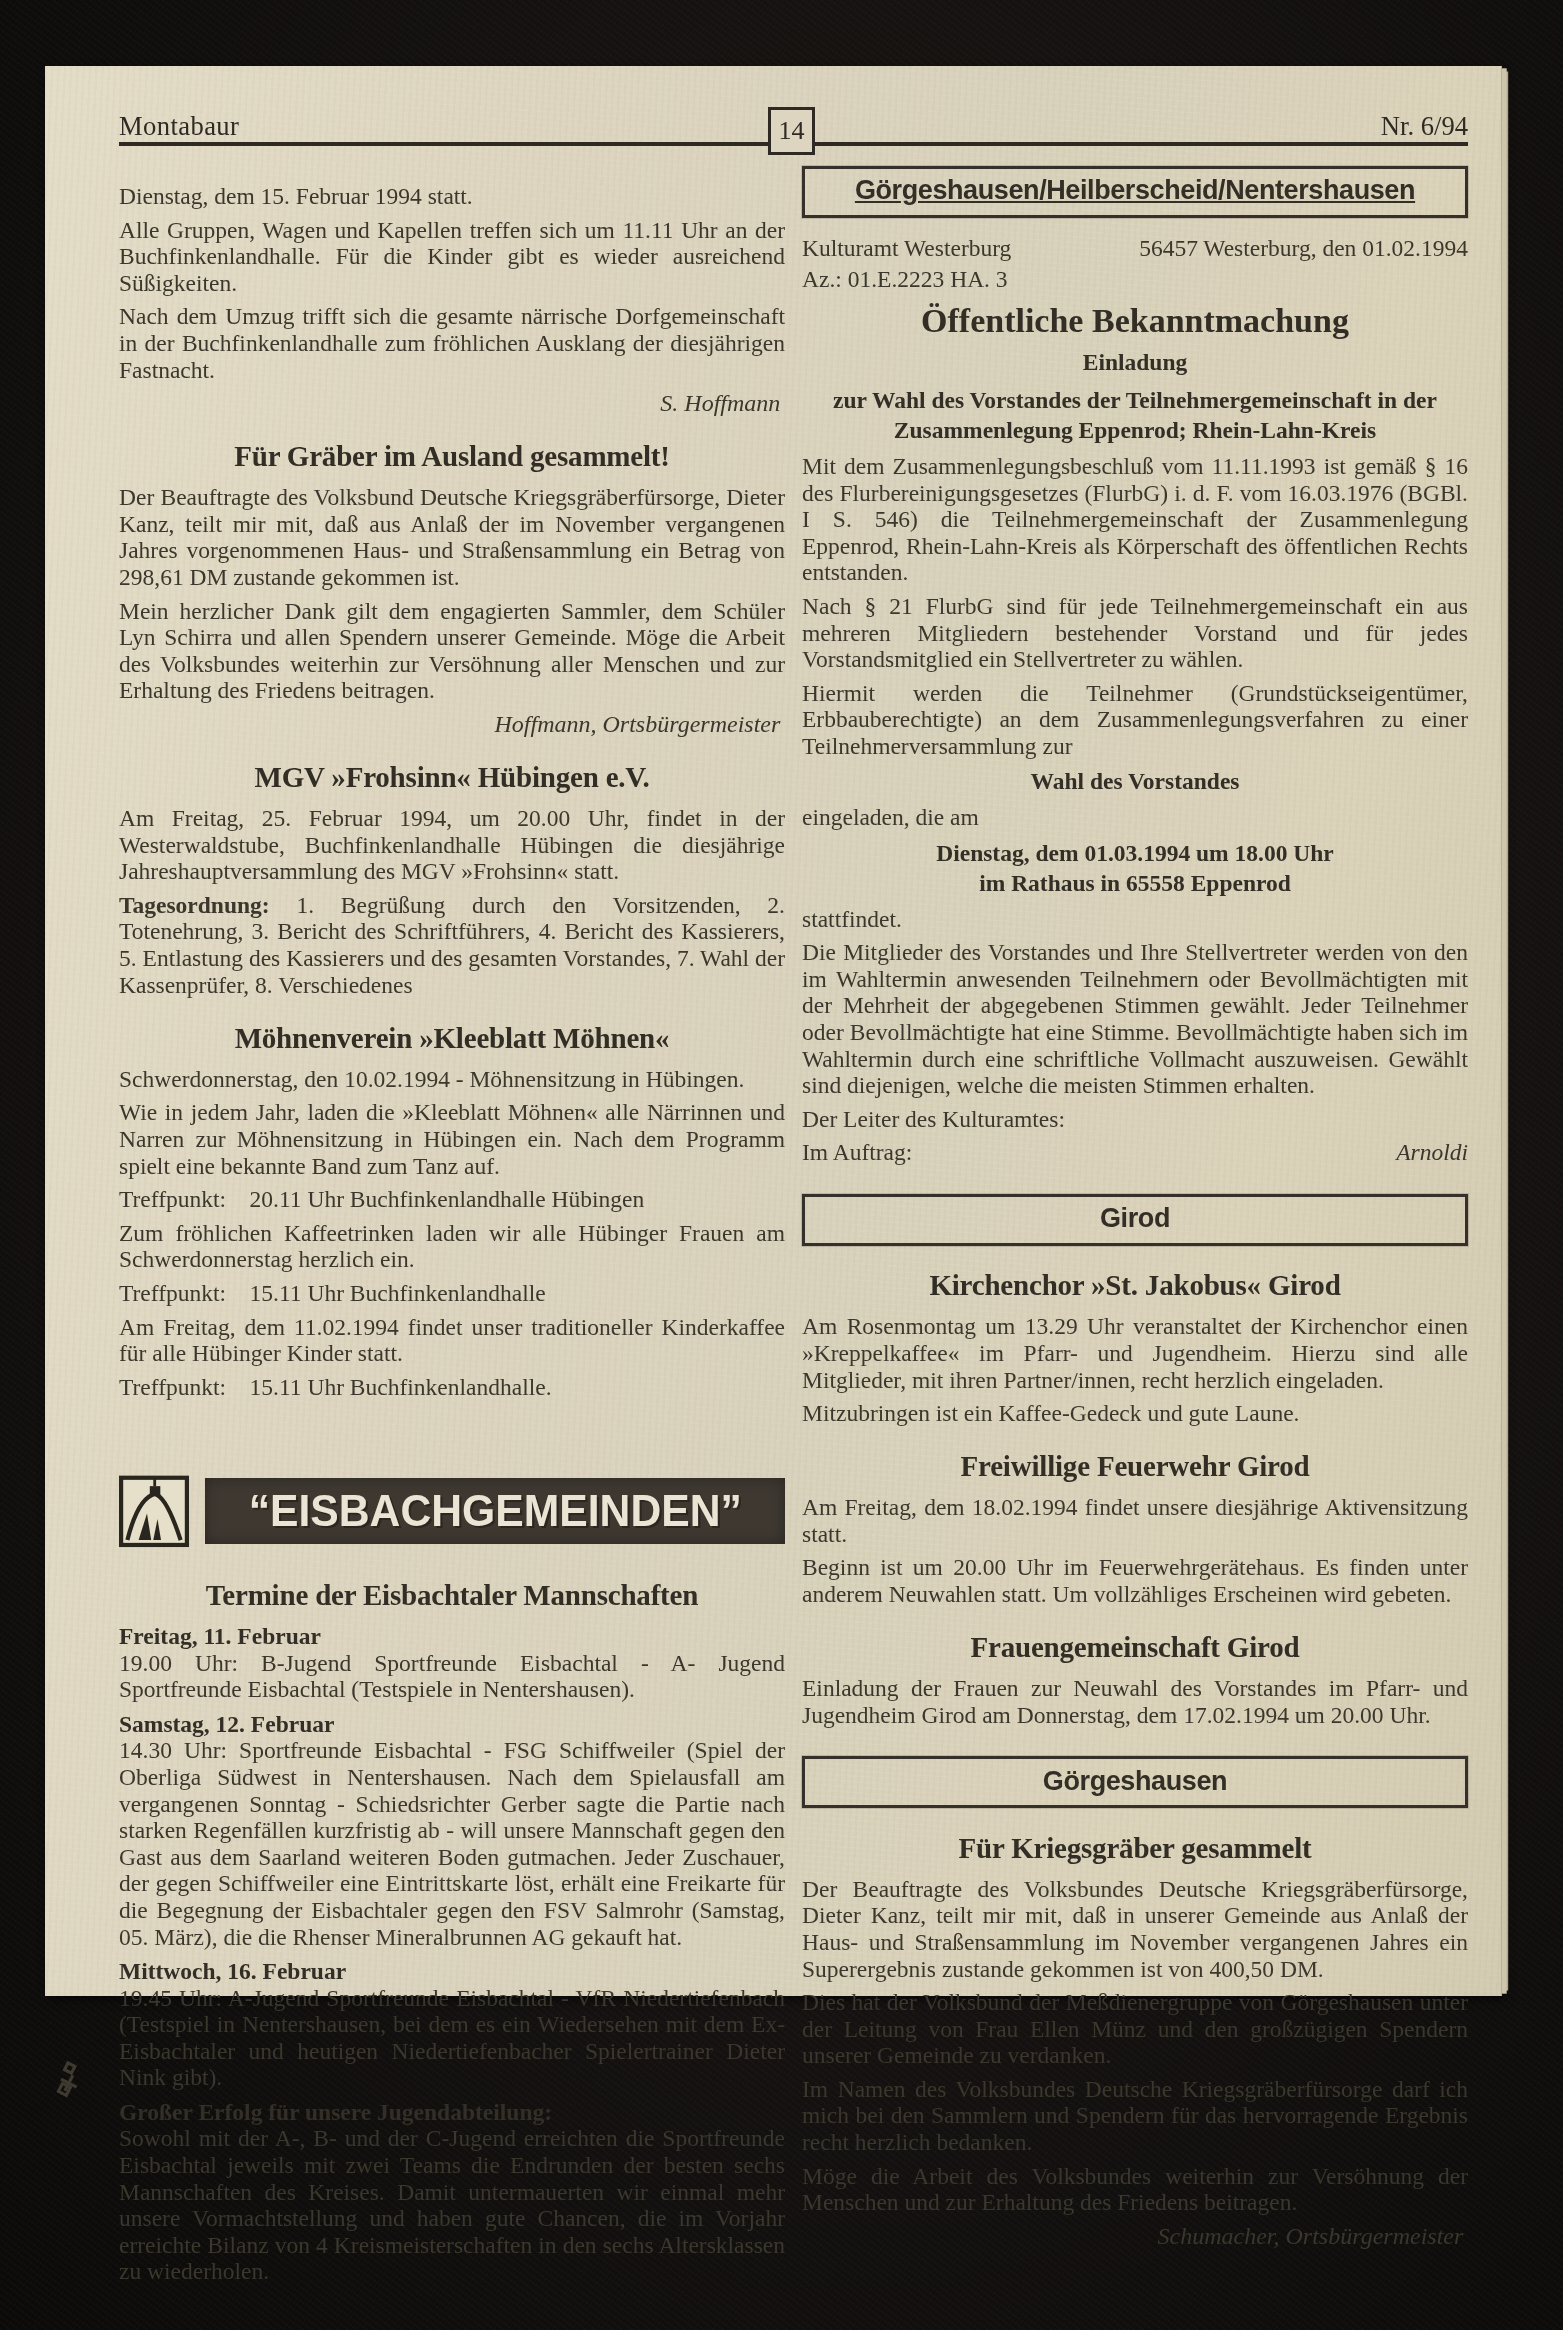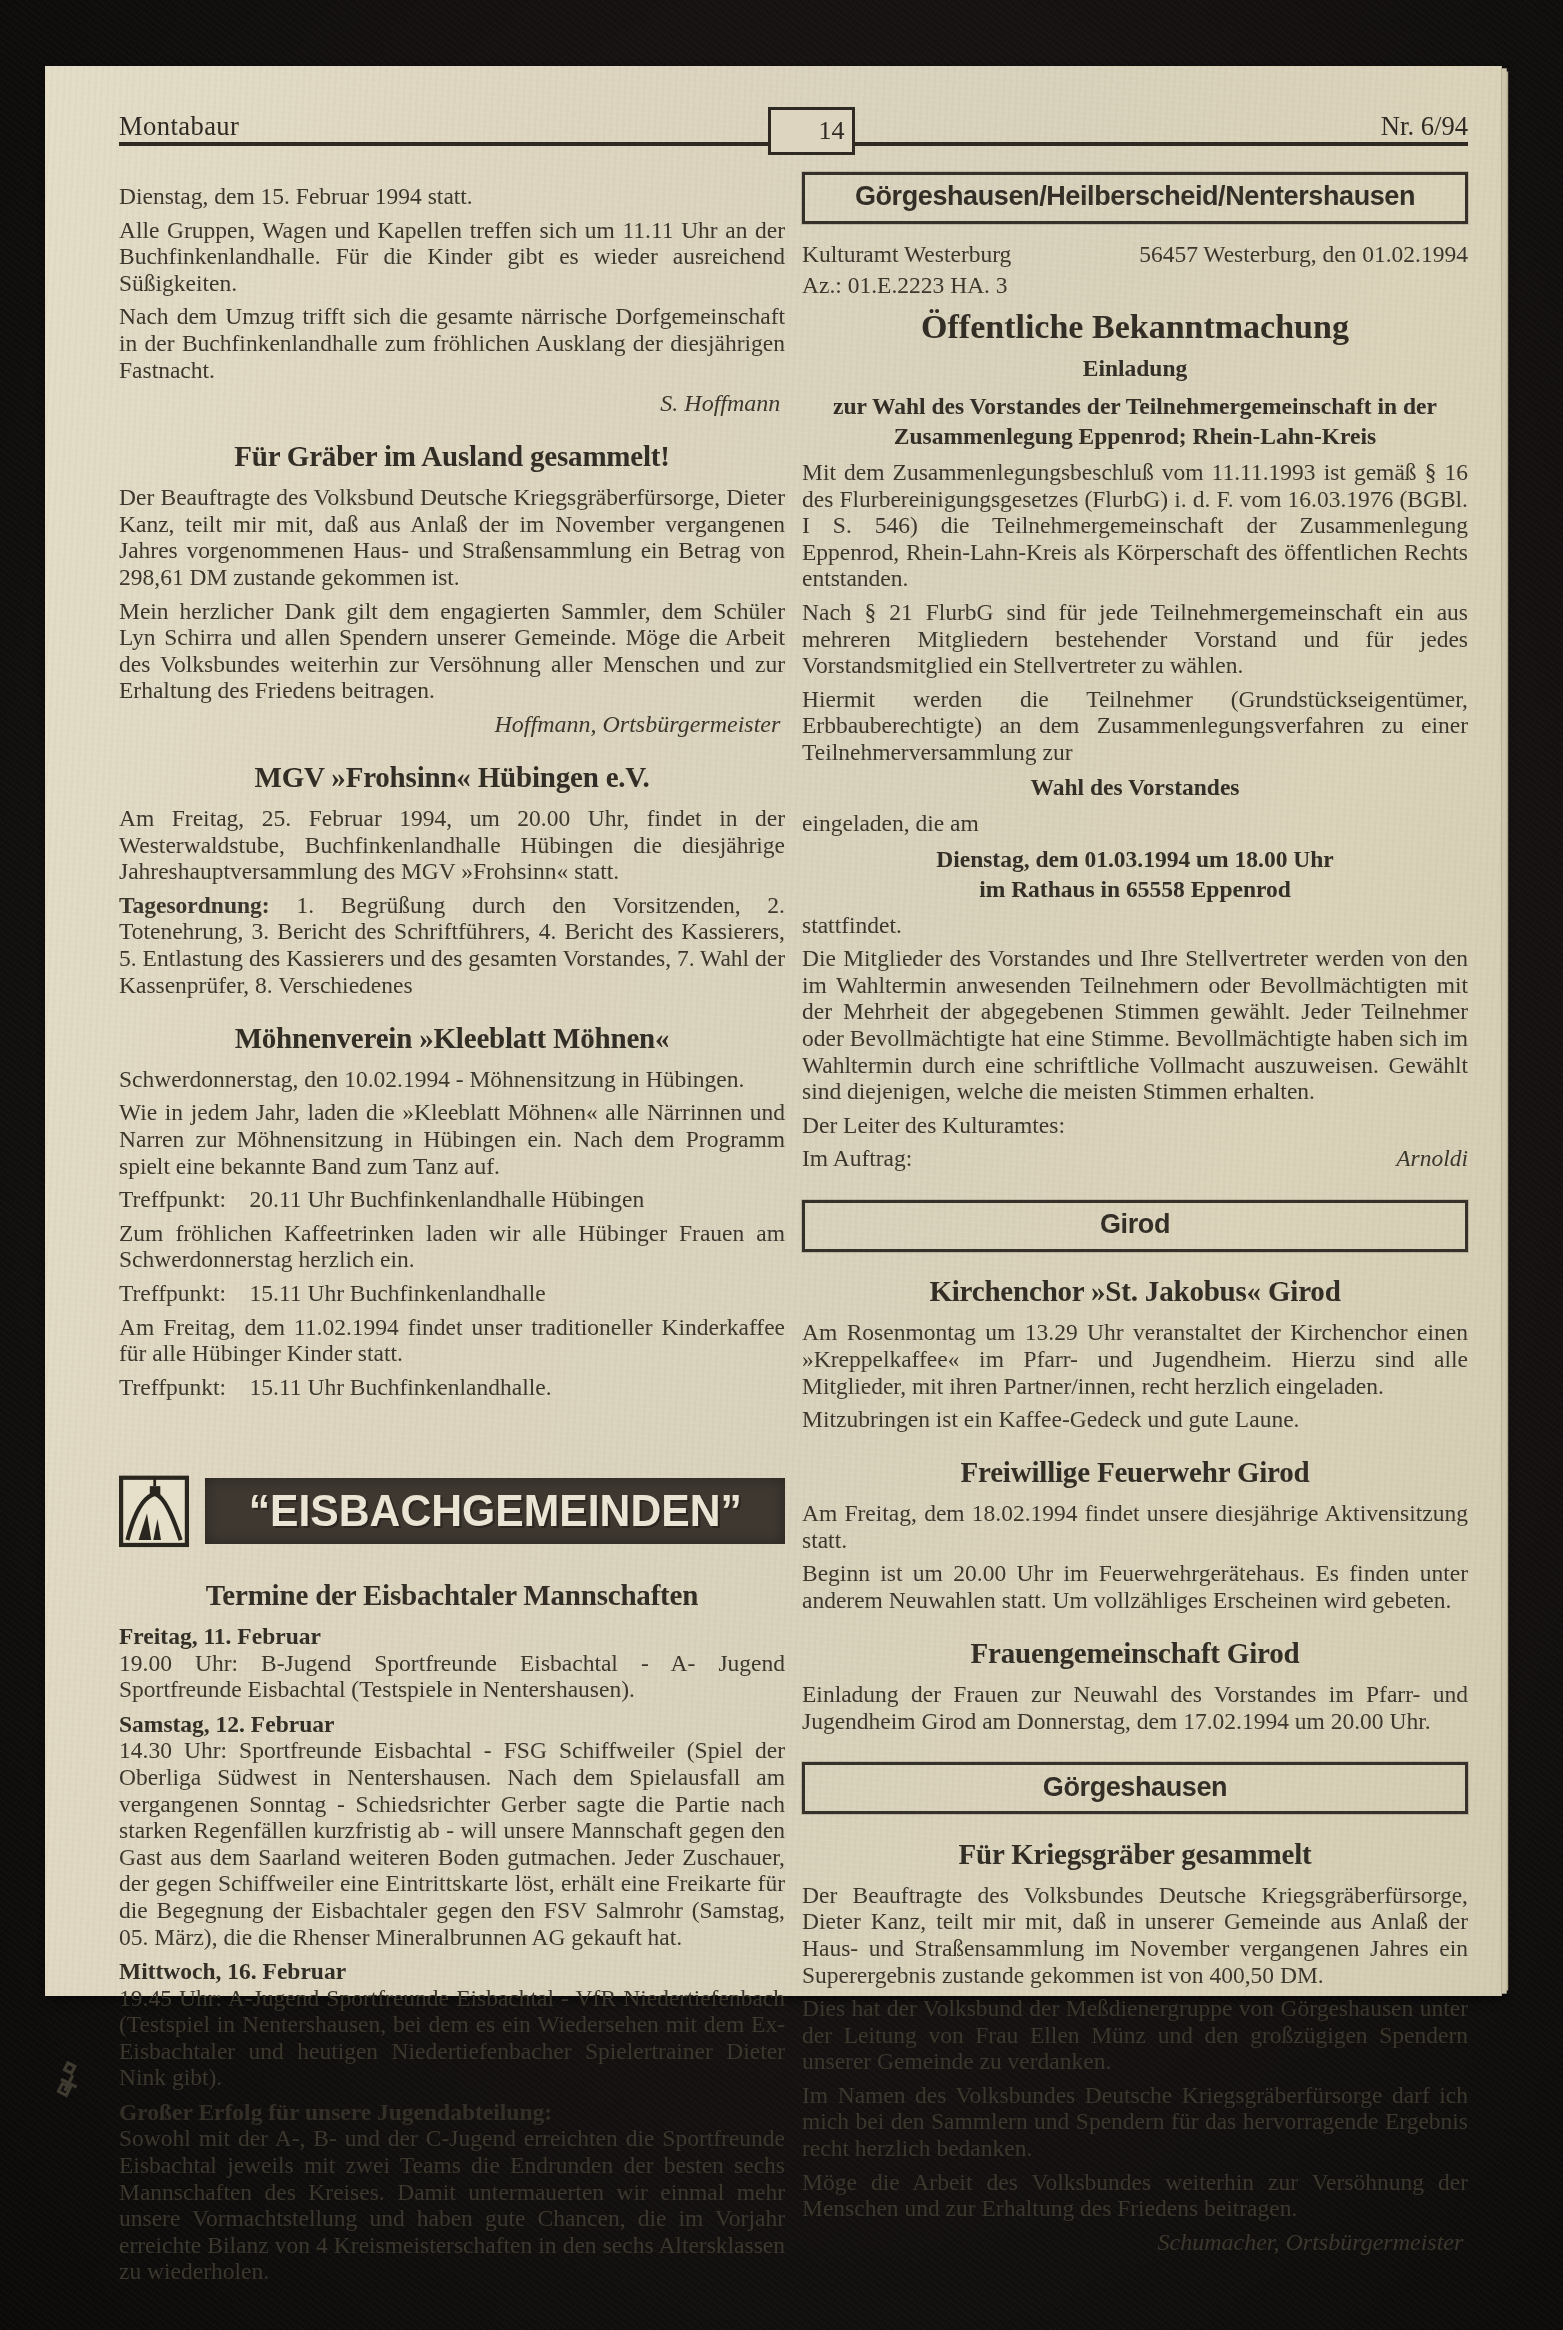--- a/index.html
+++ b/index.html
@@ -23,39 +23,39 @@
     color:#3b372d;
     border-right:1.6px solid #b9b098;
     box-shadow: 7px 0 0 -2.3px #cec6ac, 11.7px 0 0 -5.5px #b0a78c, 3.1px 3.9px 9.4px rgba(0,0,0,0.65);
   }
   .hdr-left{position:absolute;left:74px;top:45px;font-size:26.6px;letter-spacing:0.4px;color:#2f2b24;}
   .hdr-right{position:absolute;right:33px;top:45px;font-size:26.6px;color:#2f2b24;}
   .hdr-rule{position:absolute;left:74px;right:33px;top:76px;height:3.9px;background:#2e2a23;}
   .hdr-pagebox{
     position:absolute;left:723px;top:41px;width:41px;height:42px;
     border:3.1px solid #2e2a23;background:#ddd5bf;z-index:2;
-    display:flex;align-items:center;justify-content:center;font-size:26px;color:#2f2b24;padding-left:40px;
+    display:flex;align-items:center;justify-content:center;font-size:26px;color:#2f2b24;
   }
   .col{position:absolute;width:666px;font-size:23.5px;line-height:26.6px;}
   .col-left{left:74px;top:117px;}
   .col-right{left:757px;top:98px;}
   .blk{color:#3b372d;}
   .blk.p{text-align:justify;margin:0 0 7px;hyphens:auto;}
   .blk.line{margin:0 0 7px;}
   .blk.subhead{font-weight:bold;margin:7.8px 0 0;color:#332f27;}
   .blk.heading{font-size:29px;line-height:33px;font-weight:bold;text-align:center;margin:23.5px 0 11px;letter-spacing:-0.2px;color:#322e26;}
   .blk.heading-lg{font-size:34px;line-height:39px;font-weight:bold;text-align:center;margin:7.8px 0 7.8px;color:#322e26;}
   .blk.center-bold{font-weight:bold;text-align:center;margin:3.1px 0 7.8px;line-height:30px;color:#332f27;}
   .blk.signature{font-style:italic;text-align:right;margin:0 4.7px 7.8px 0;font-size:24px;}
   .blk.boxed{
     font-family:"Liberation Sans", sans-serif;font-weight:bold;font-size:27px;line-height:31px;
     text-align:center;border:3.1px solid #35312a;padding:6.3px 4.7px 8.6px;margin:28px 0 17px;
     letter-spacing:-0.4px;color:#332f27;box-shadow:0 0 0 0.8px rgba(53,49,42,0.22);
   }
-  .col > .blk.boxed:first-child{margin-top:8px;}
+  .col > .blk.boxed:first-child{margin-top:2px;text-decoration:underline;}
   .blk.split{display:flex;justify-content:space-between;margin:0 0 4.7px;}
   .blk.split .it{font-style:italic;}
   .banner{display:flex;gap:16px;margin:0 0 31px;height:74px;align-items:stretch;}
   .banner-icon{flex:0 0 70px;width:70px;}
   .banner-icon svg{width:70px;height:74px;display:block;}
   .banner-bar{
     flex:1;margin:3.9px 0;background:#3e3831;
     display:flex;align-items:center;justify-content:center;
     box-shadow:inset 0 0 14px rgba(0,0,0,0.35);
   }

